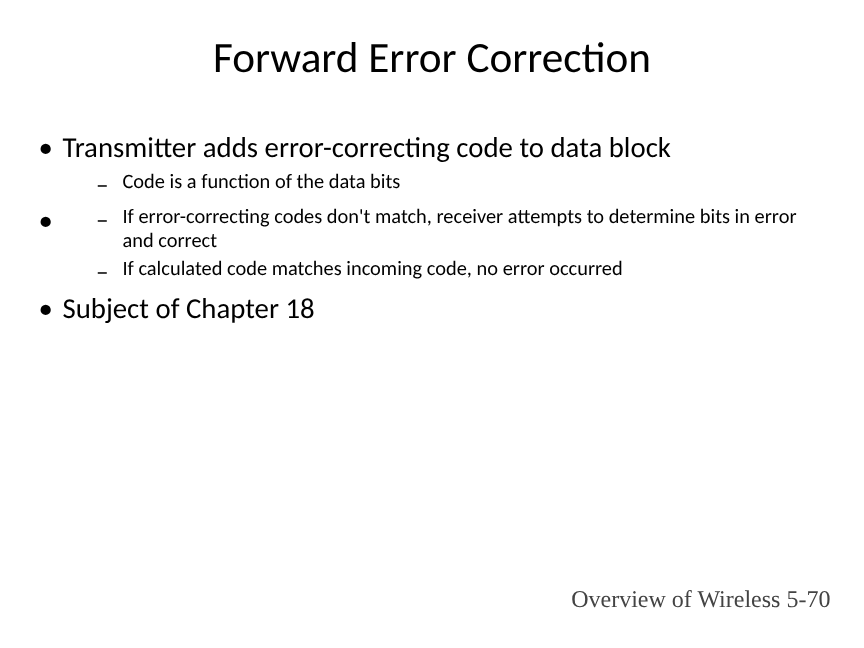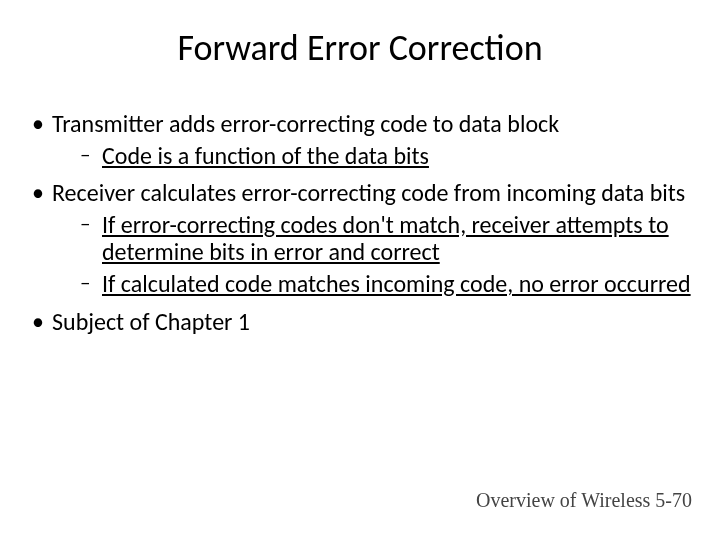--- a/index.html
+++ b/index.html
@@ -42,26 +42,25 @@
     top: 0;
     font-size: 24px;
   }
   ul.level2 {
     list-style: none;
     padding-left: 0;
     margin-top: 4px;
     margin-bottom: 10px;
   }
   ul.level2 > li {
-    font-size: 24px;
+    font-size: 17px;
     line-height: 1.15;
     margin-bottom: 4px;
     padding-left: 50px;
     position: relative;
-    text-decoration: underline;
   }
   ul.level2 > li::before {
     content: "–";
     position: absolute;
     left: 28px;
     top: 0;
     font-size: 21px;
   }
   .footer {
     position: absolute;
@@ -81,29 +80,28 @@
   <ul class="level1">
     <li>
       <span>Transmitter adds error-correcting code to data block</span>
       <ul class="level2">
         <li>
           <span>Code is a function of the data bits</span>
         </li>
       </ul>
     </li>
     <li>
-      <span>Receiver calculates error-correcting code from incoming data bits</span>
       <ul class="level2">
         <li>
           <span>If error-correcting codes don't match, receiver attempts to determine bits in error and correct</span>
         </li>
         <li>
           <span>If calculated code matches incoming code, no error occurred</span>
         </li>
       </ul>
     </li>
     <li>
-      <span>Subject of Chapter 1</span>
+      <span>Subject of Chapter 18</span>
     </li>
   </ul>
 
   <div class="footer">Overview of Wireless 5-70</div>
 </div>
 
 </body></html>

